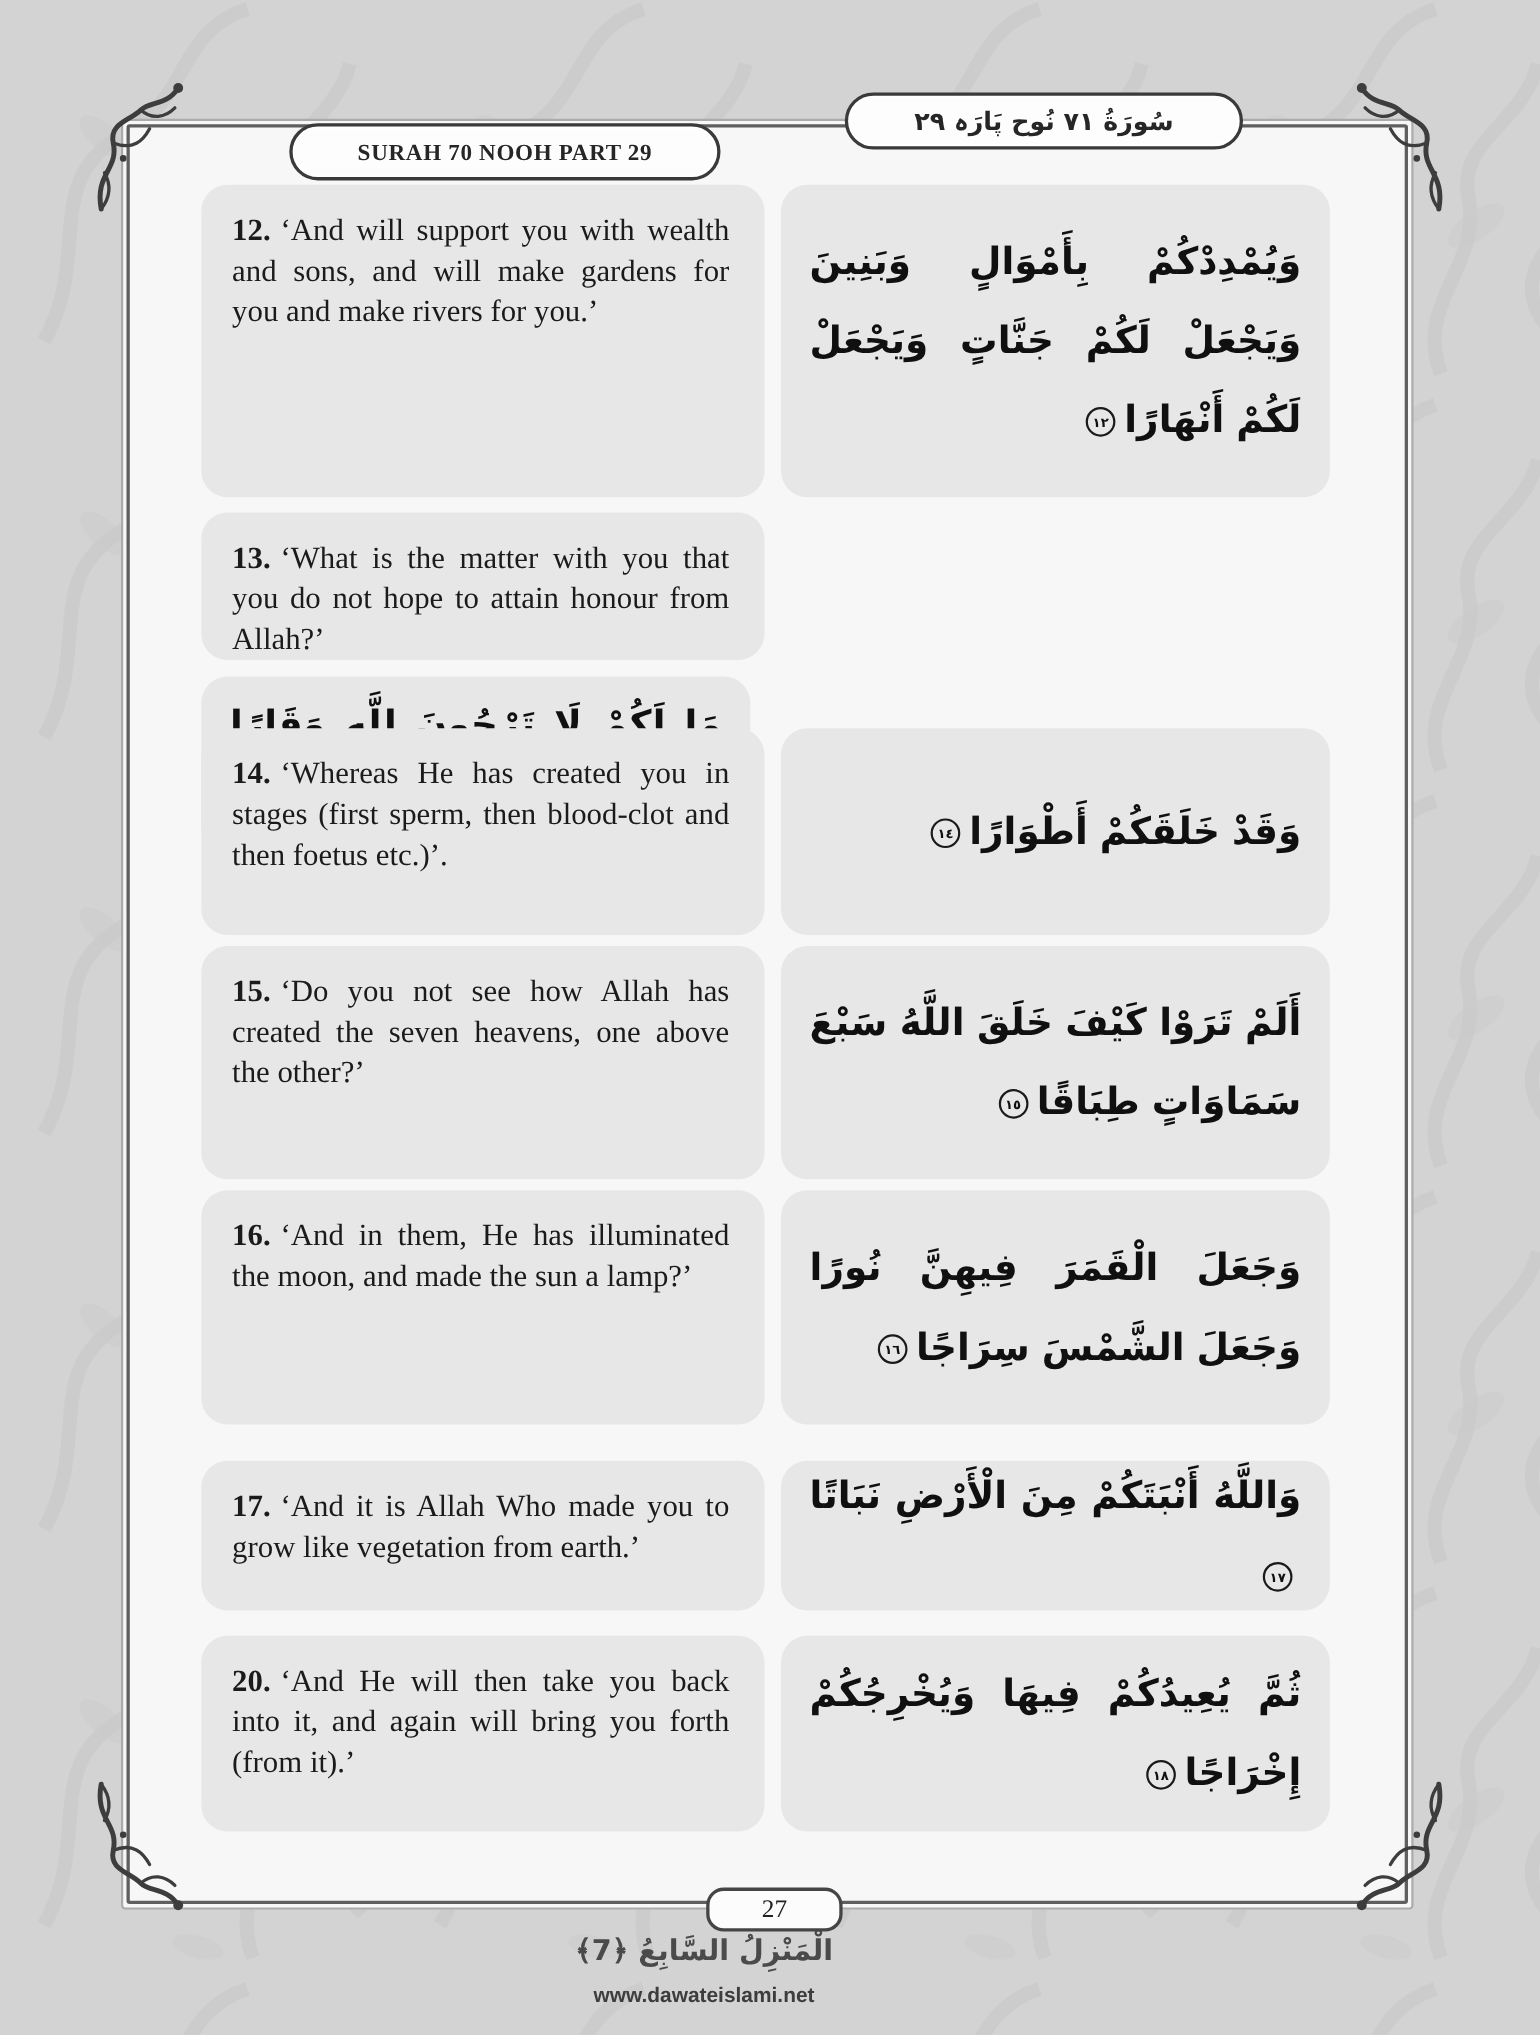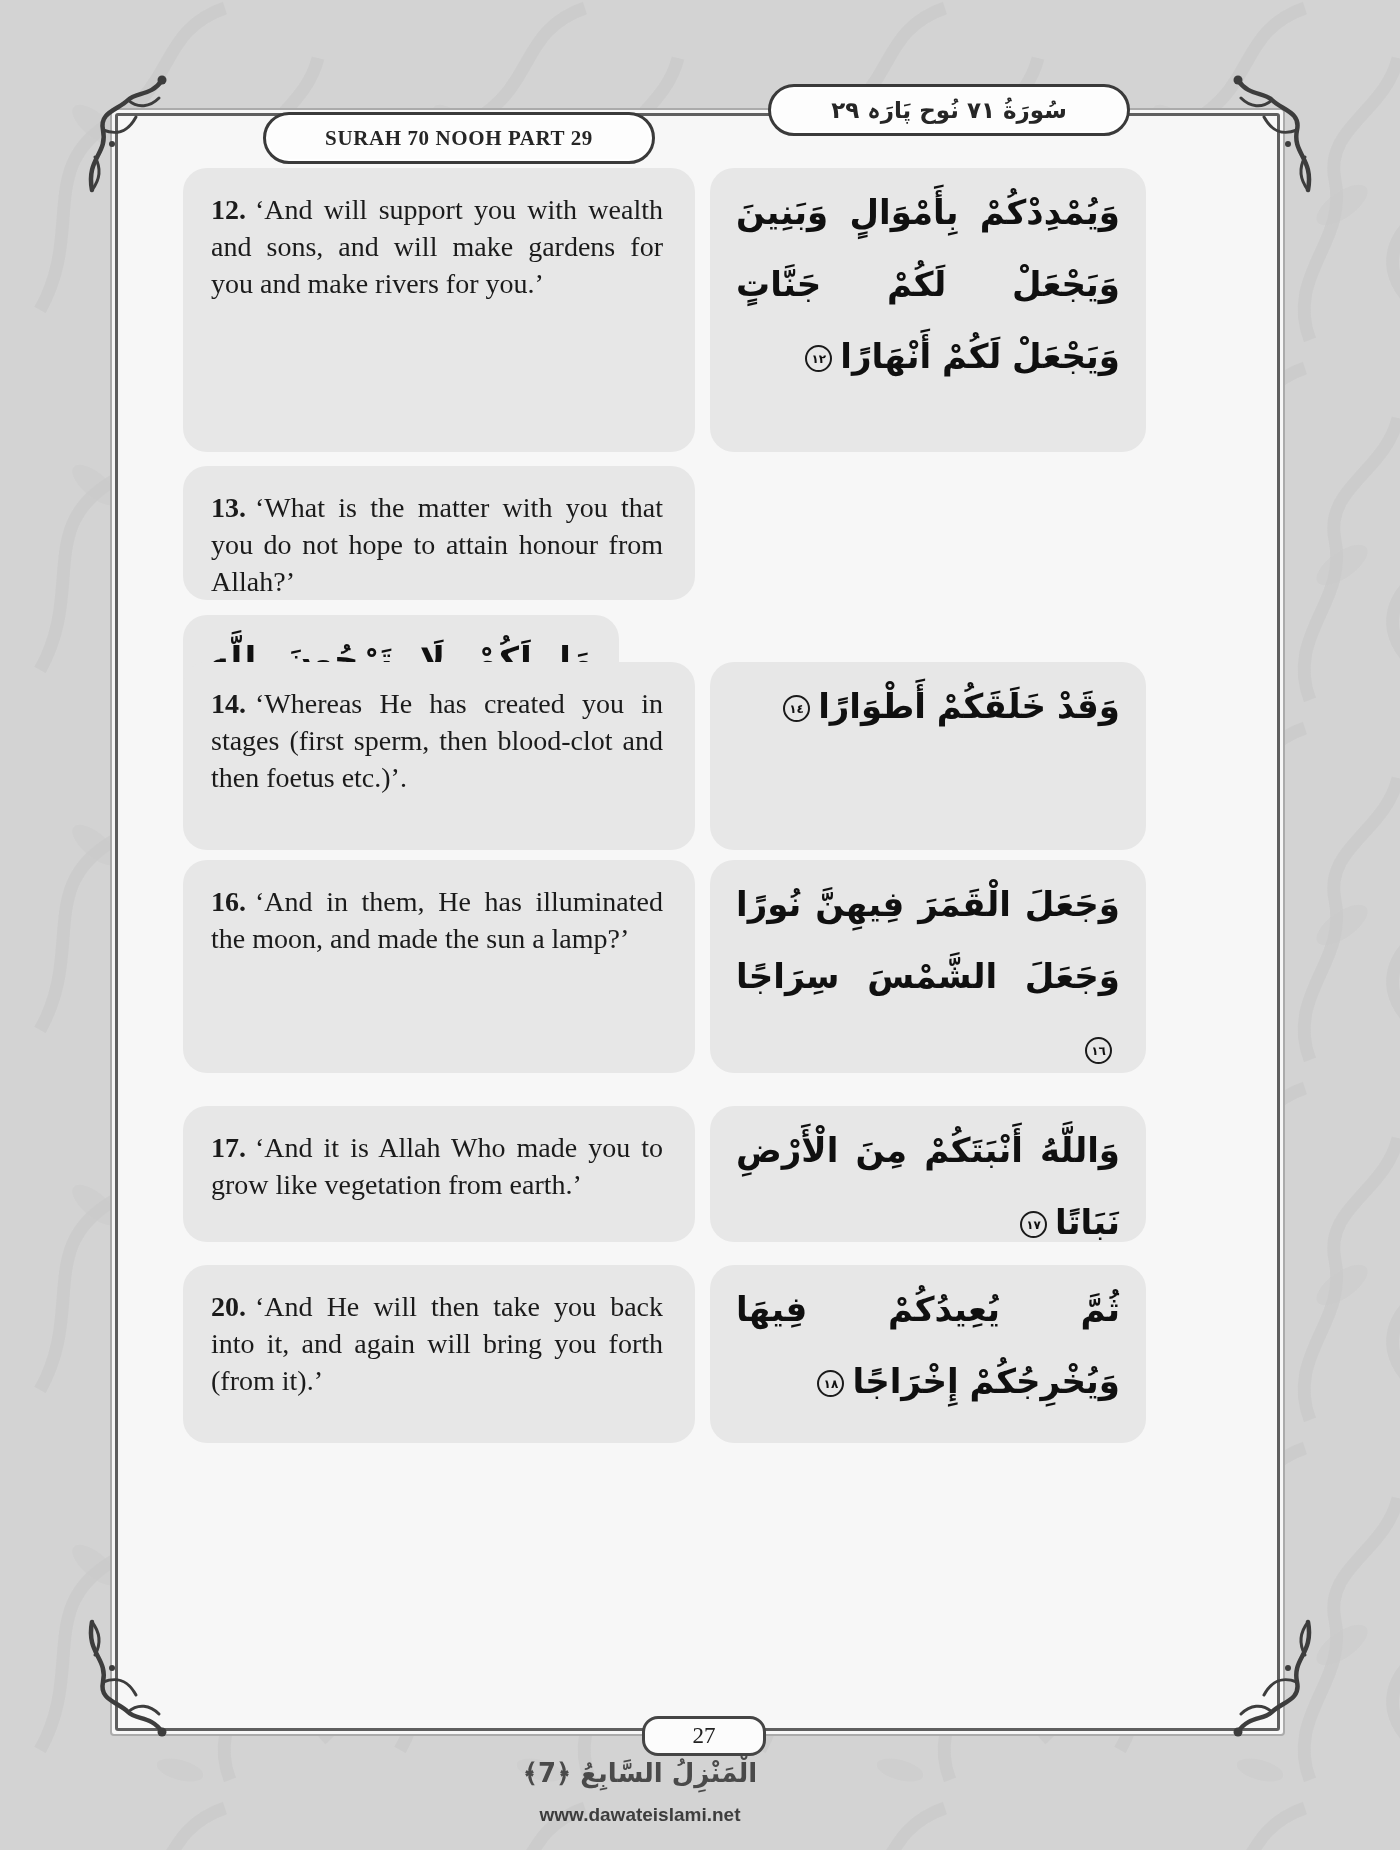--- a/index.html
+++ b/index.html
@@ -36,21 +36,21 @@
   .banner-right .label{font-family:"DejaVu Sans",sans-serif;font-weight:bold;font-size:23px;
           direction:rtl;color:#262626;}
 
   
   .content{position:absolute;left:183px;top:168px;width:1040px;z-index:2;}
   .row{display:flex;gap:15px;}
   .box{background:var(--box_bg,#e7e7e7);border-radius:24px;box-sizing:border-box;}
   .en-box{width:512px;padding:23px 32px 0 28px;}
   .en-box p{margin:0;font-size:28px;line-height:37px;text-align:justify;color:var(--ink,#1b1b1b);}
   .vnum{font-weight:bold;margin-right:9px;}
-  .ar-box{width:436px;display:flex;padding:8px 26px;}
+  .ar-box{width:499px;display:flex;align-items:center;padding:8px 26px;}
   .ar-box p{margin:0;width:100%;direction:rtl;font-family:"DejaVu Sans",sans-serif;
             font-weight:bold;font-size:34px;line-height:72px;text-align:justify;color:#101010;
             word-spacing:-1px;}
   .ayah{display:inline-block;width:27px;height:27px;border:2px solid #1a1a1a;border-radius:50%;
         font-size:12px;line-height:25px;text-align:center;vertical-align:middle;
         margin:0 8px;font-weight:bold;box-sizing:border-box;}
 
   
   .page-pill{position:absolute;left:642px;top:1716px;width:124px;height:40px;
         background:#fcfcfc;border:3px solid #454545;border-radius:16px;z-index:4;
@@ -158,20 +158,28 @@
 
     <div class="row" style="height:188px;margin-bottom:10px;">
       <div class="box en-box">
         <p><span class="vnum">14.</span><span>‘Whereas He has created you in stages (first sperm, then blood-clot and then foetus etc.)’.</span></p>
       </div>
       <div class="box ar-box">
         <p><span>وَقَدْ خَلَقَكُمْ أَطْوَارًا</span><span class="ayah">١٤</span></p>
       </div>
     </div>
 
+    <div class="row" style="height:212px;margin-bottom:10px;">
+      <div class="box en-box">
+        <p><span class="vnum">15.</span><span>‘Do you not see how Allah has created the seven heavens, one above the other?’</span></p>
+      </div>
+      <div class="box ar-box">
+        <p><span>أَلَمْ تَرَوْا كَيْفَ خَلَقَ اللَّهُ سَبْعَ سَمَاوَاتٍ طِبَاقًا</span><span class="ayah">١٥</span></p>
+      </div>
+    </div>
 
     <div class="row" style="height:213px;margin-bottom:33px;border-radius:27px;">
       <div class="box en-box">
         <p><span class="vnum">16.</span><span>‘And in them, He has illuminated the moon, and made the sun a lamp?’</span></p>
       </div>
       <div class="box ar-box">
         <p><span>وَجَعَلَ الْقَمَرَ فِيهِنَّ نُورًا وَجَعَلَ الشَّمْسَ سِرَاجًا</span><span class="ayah">١٦</span></p>
       </div>
     </div>
 

